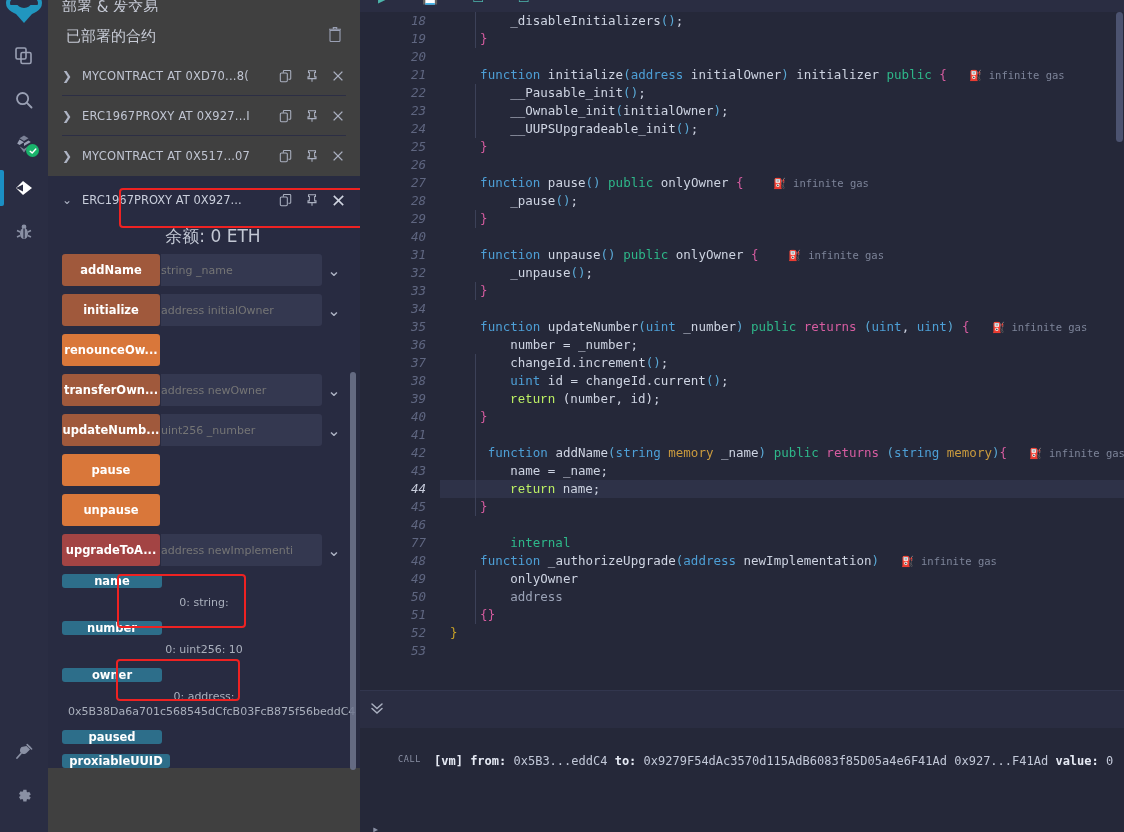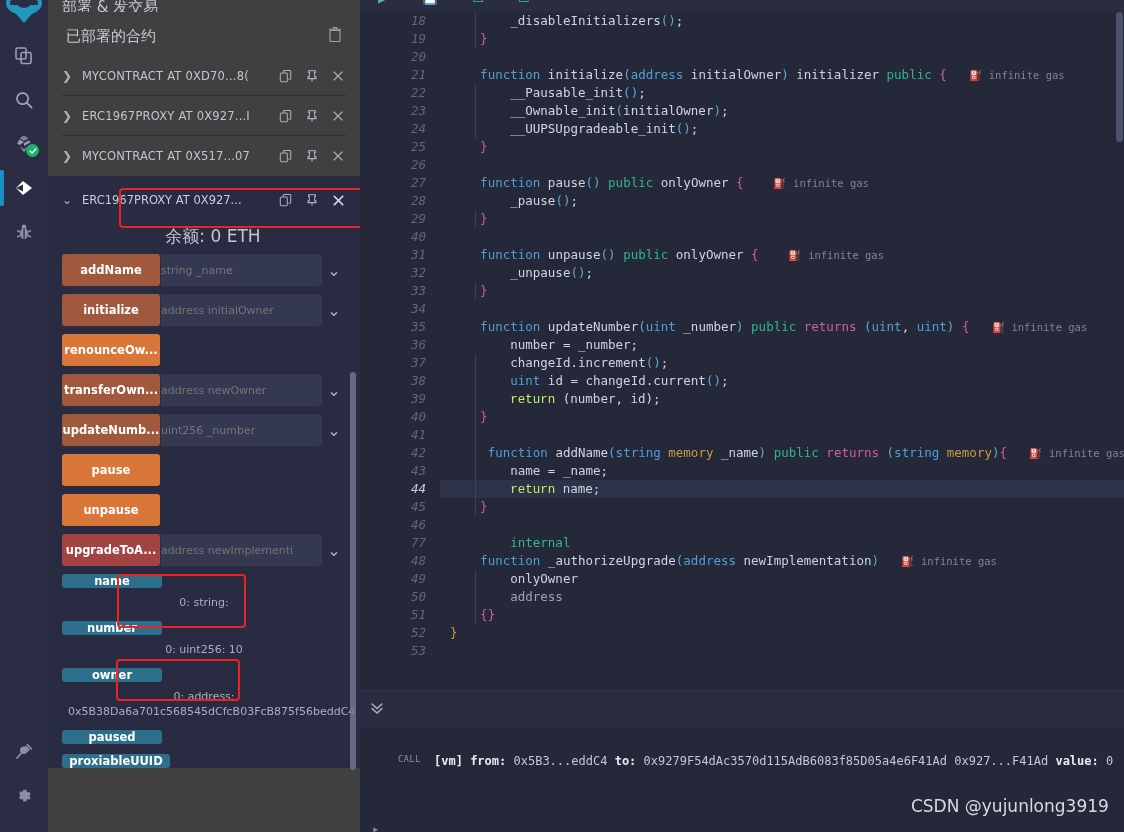--- a/index.html
+++ b/index.html
@@ -549,18 +549,17 @@
           <path d="M4 9.5 L9 14 L14 9.5" fill="none" stroke="#aab0c0" stroke-width="1.5" stroke-linecap="round"></path>
         </svg>
       </span>
     </div>
 
     <div class="term">
       <div class="term-line">
         <span class="term-tag">CALL</span>
         <span class="term-txt"><b>[vm]</b> <b>from:</b> <span>0x5B3...eddC4</span> <b>to:</b> <span>0x9279F54dAc3570d115AdB6083f85D05a4e6F41Ad</span> <span>0x927...F41Ad</span> <b>value:</b> <span>0</span></span>
       </div>
-      <div class="watermark">CSDN @yujunlong3919</div>
       <div class="term-caret">▸</div>
     </div>
   </div>
 
 </div>
 
 </body></html>

